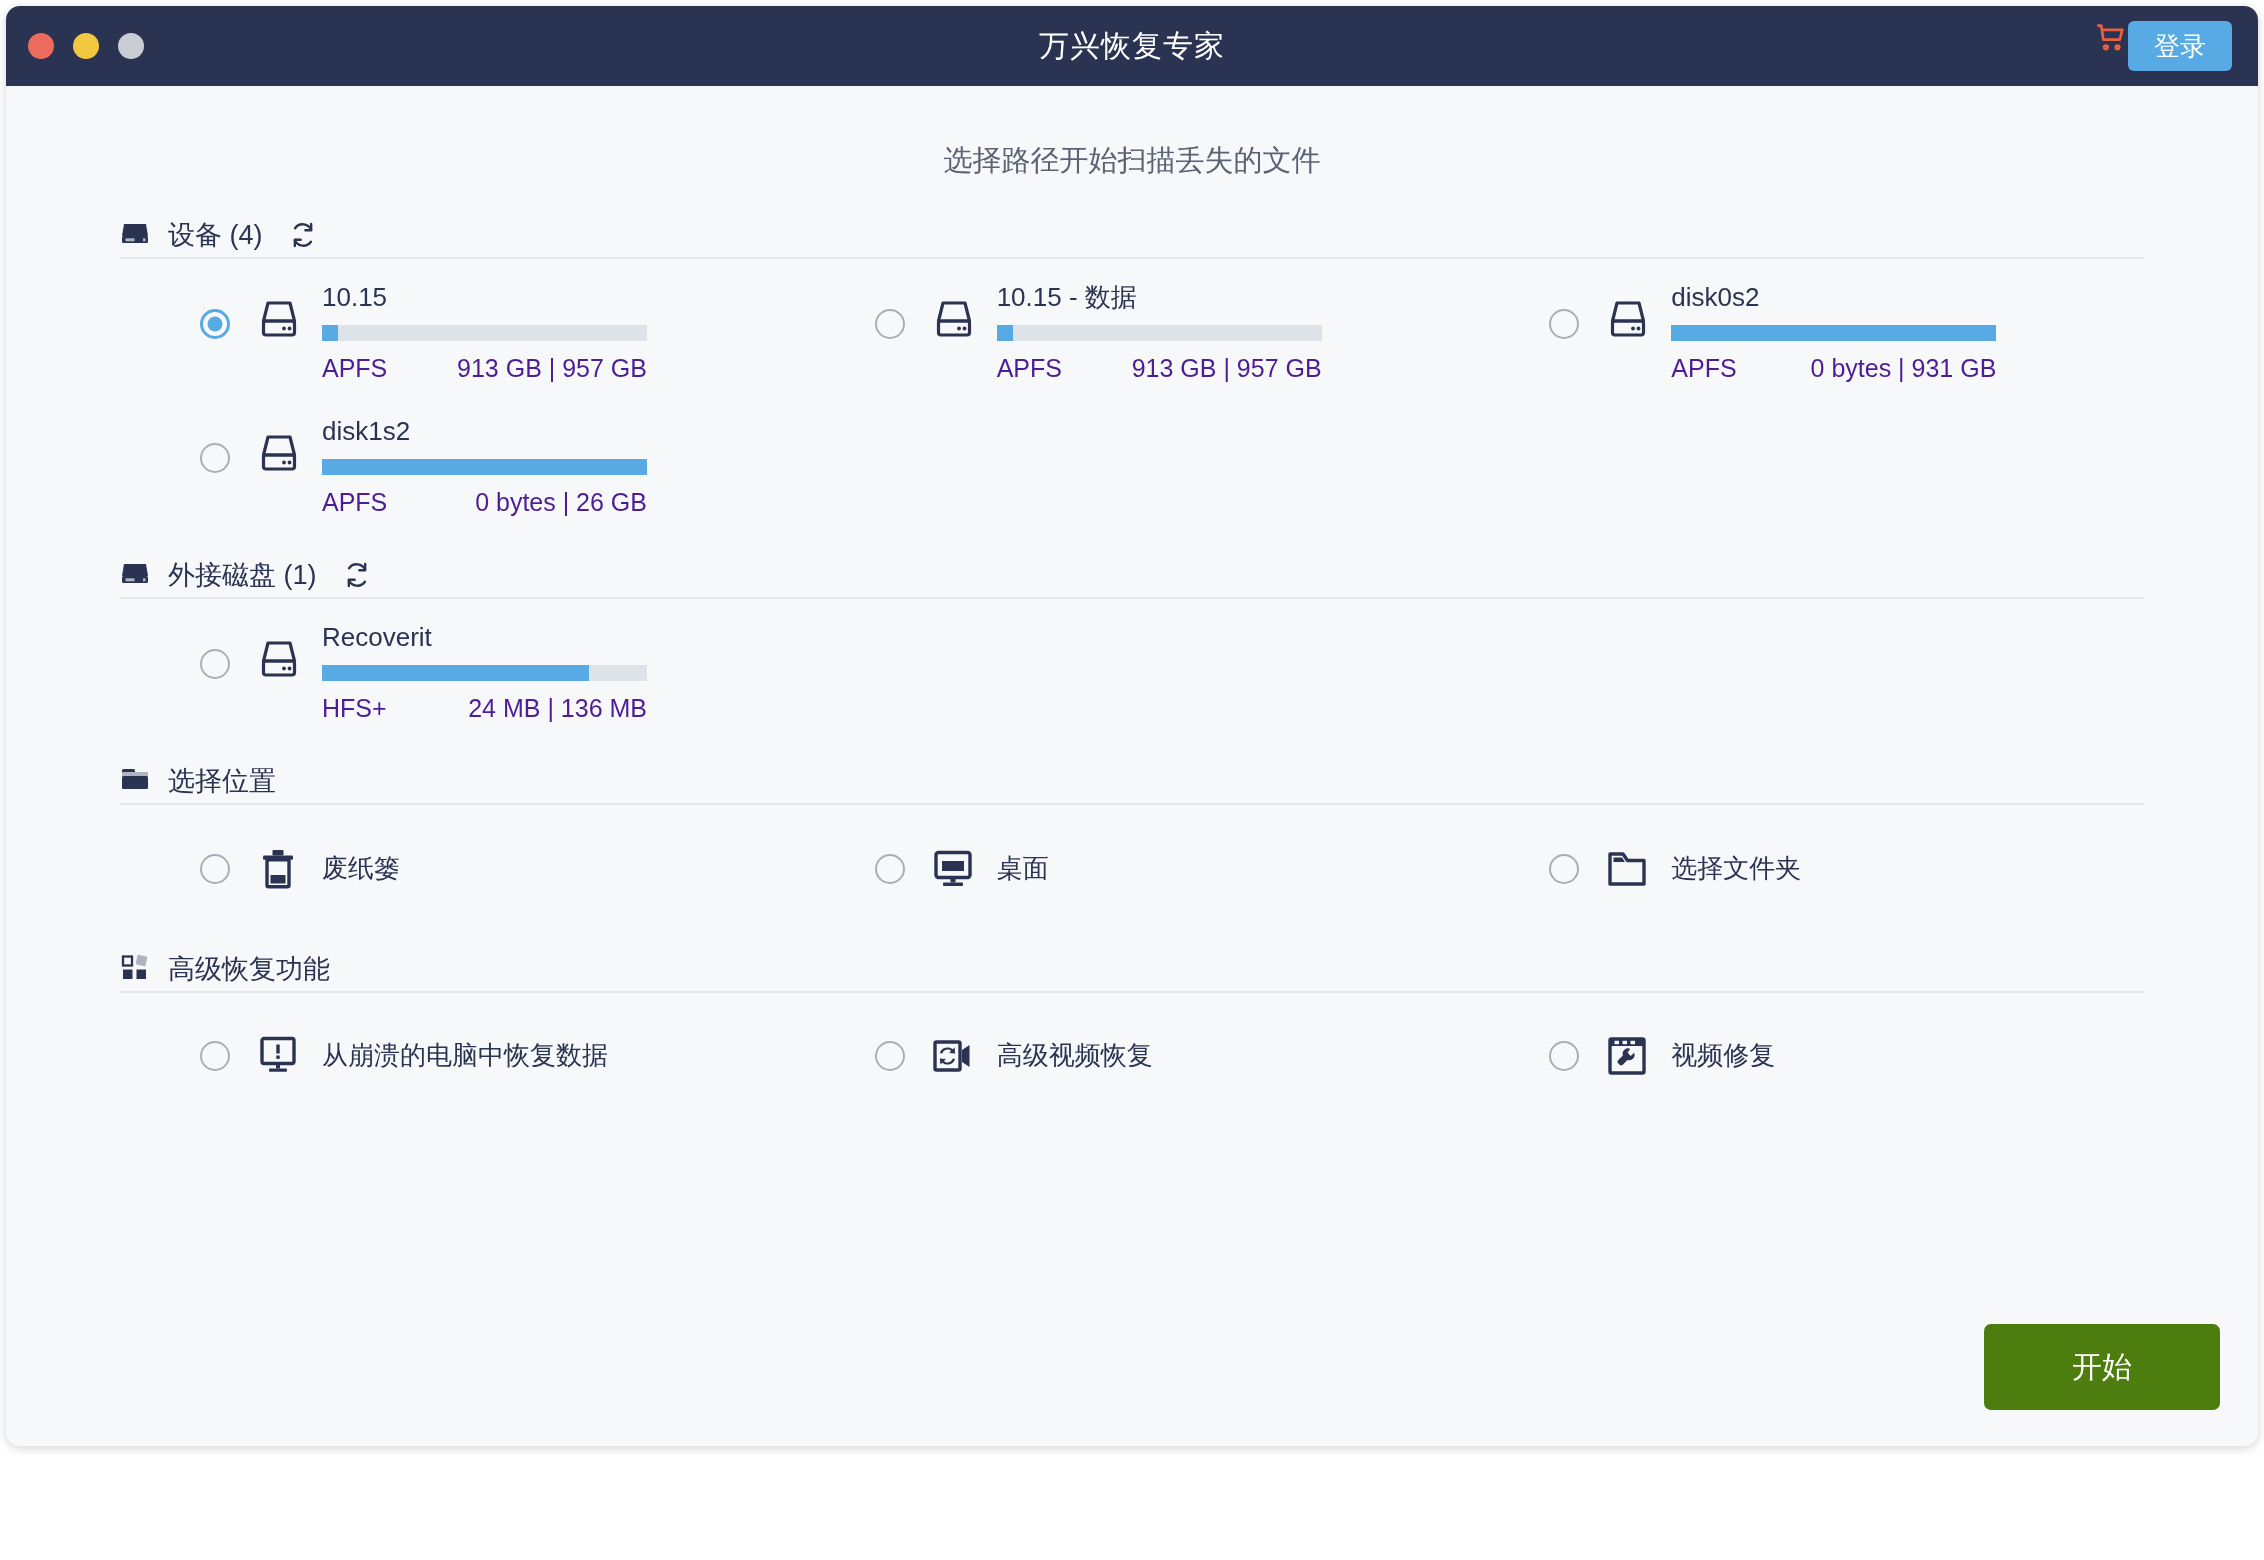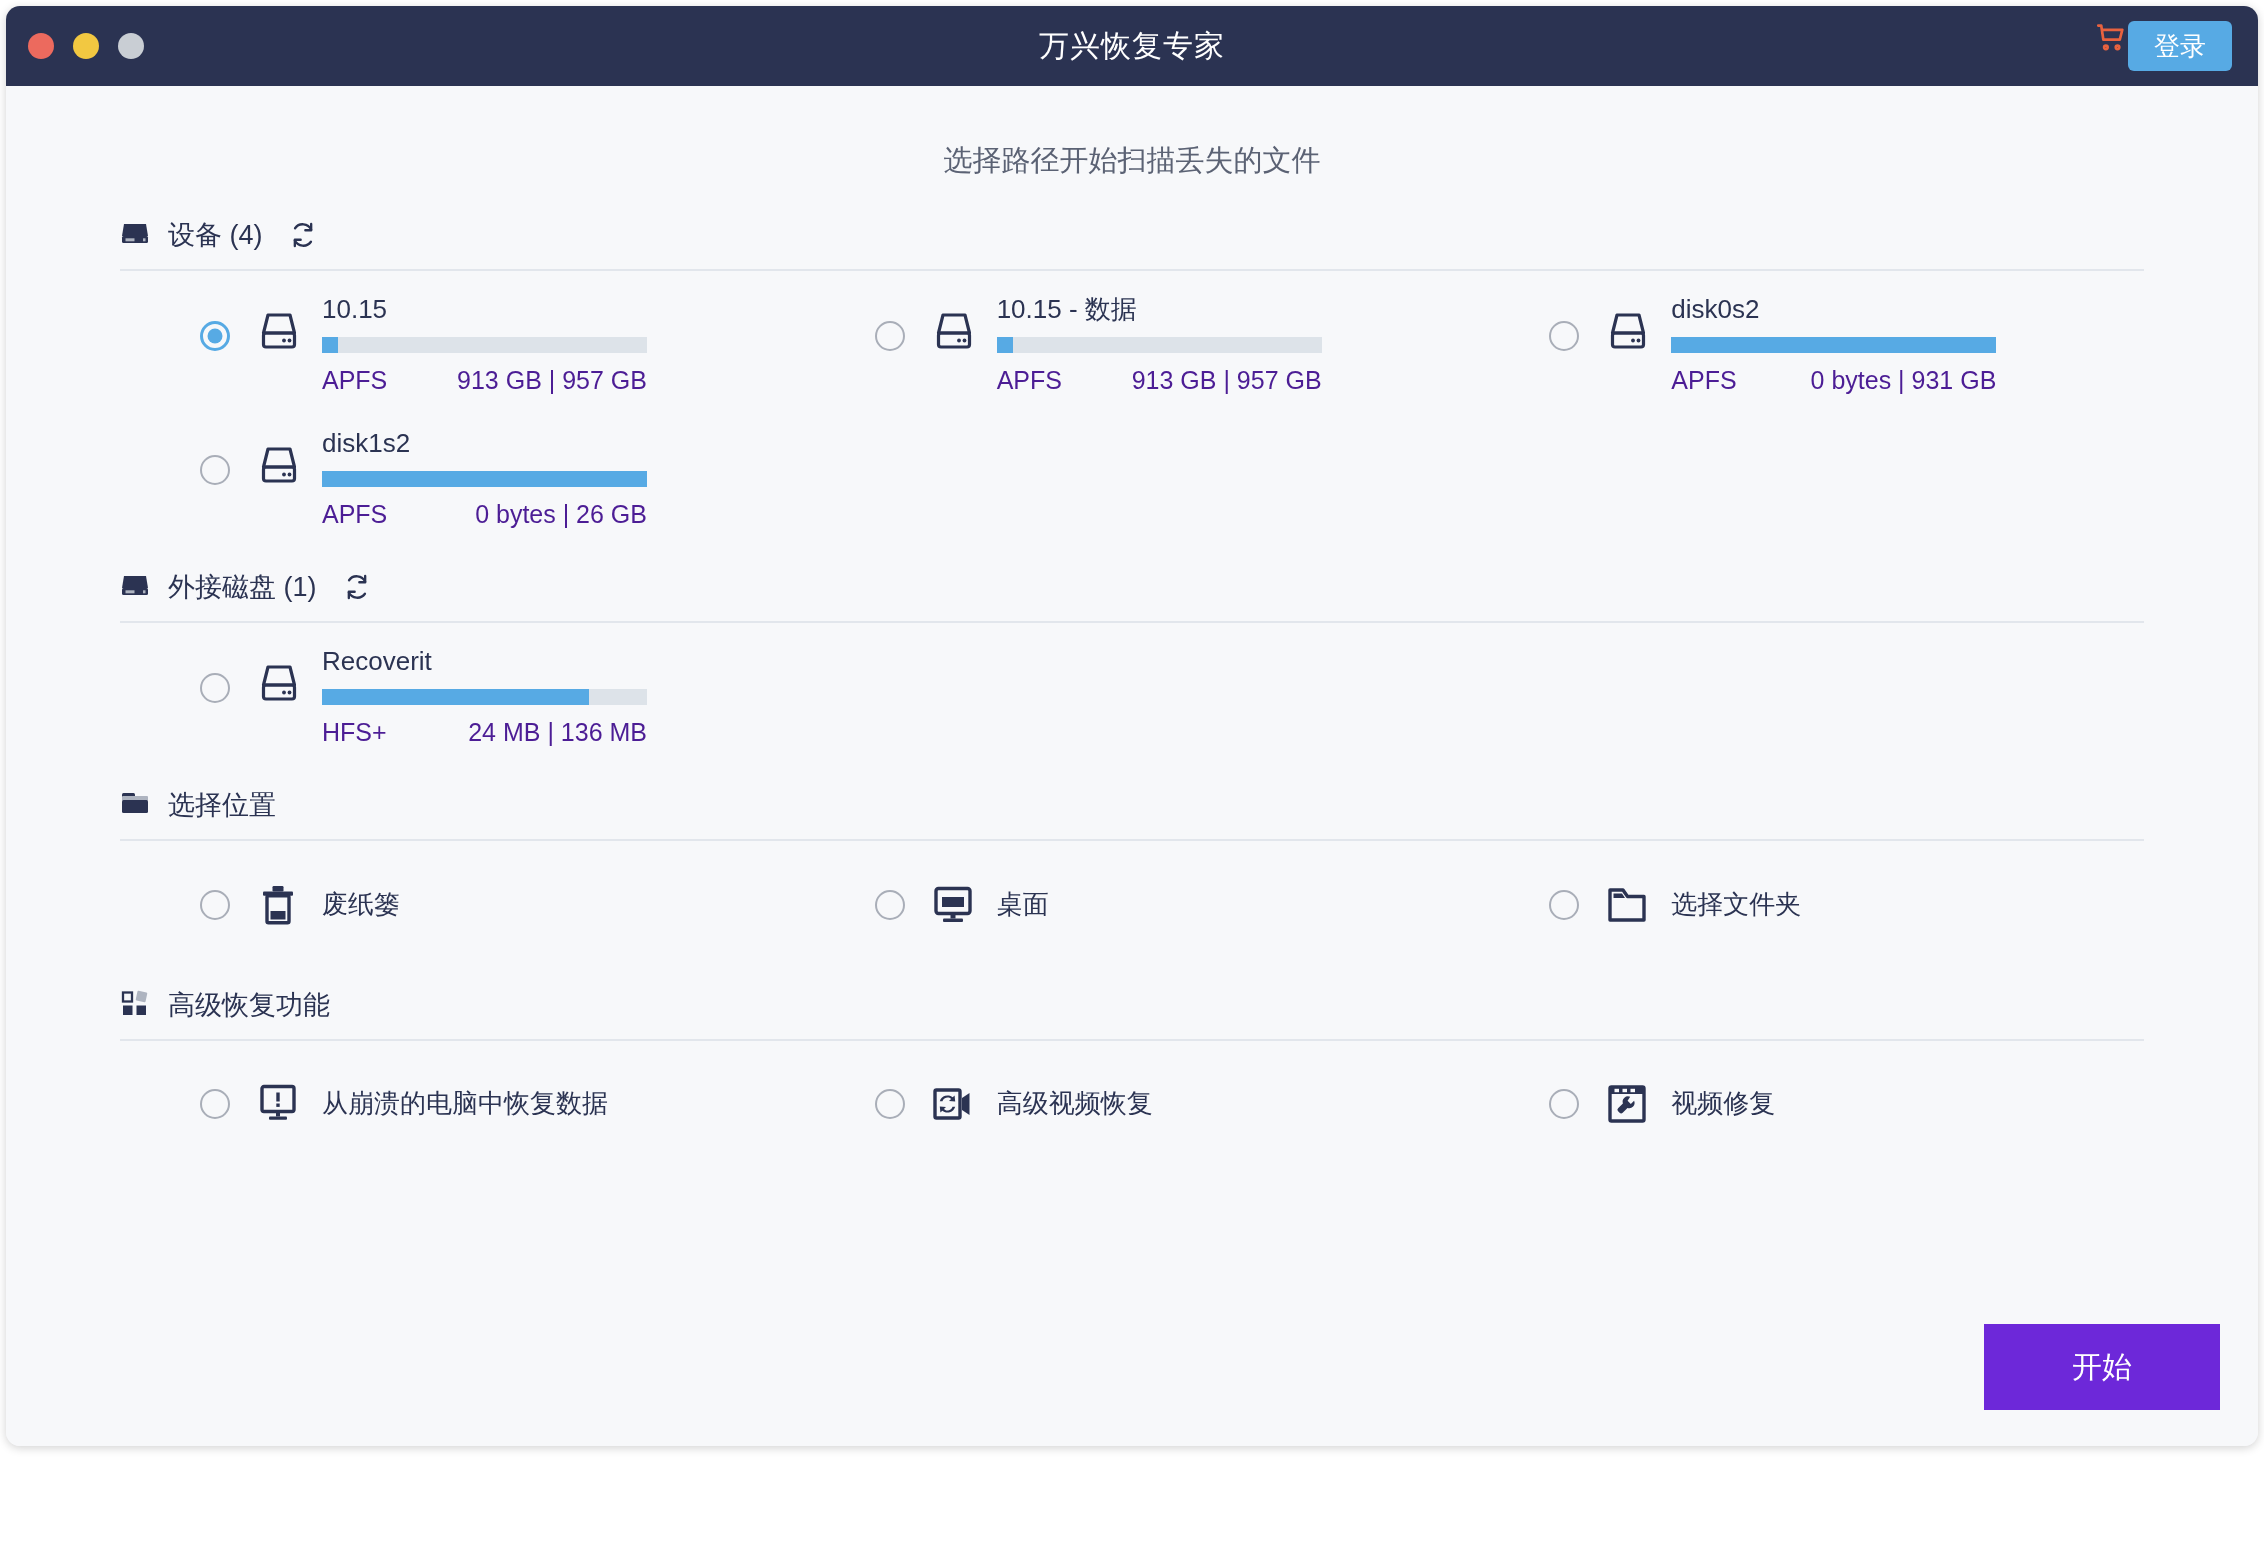--- a/index.html
+++ b/index.html
@@ -97,21 +97,21 @@
     padding-bottom: 8px;
   }
 
   .section { padding: 0 114px; margin-top: 30px; }
   .section.first { margin-top: 28px; }
 
   .section-header {
     display: flex;
     align-items: center;
     gap: 18px;
-    padding-bottom: 16px;
+    padding-bottom: 4px;
   }
   .section-title {
     font-size: 27px;
     color: #2b3352;
     white-space: nowrap;
   }
   .refresh-btn {
     background: none; border: none; padding: 0; cursor: pointer;
     display: flex; align-items: center;
     margin-left: 8px;
@@ -222,24 +222,24 @@
     white-space: nowrap;
   }
 
   
   .footer {
     position: absolute;
     right: 38px;
     bottom: 36px;
   }
   .start-btn {
-    background: #6d28d9;
+    background: #4d7c0f;
     color: #ffffff;
     border: none;
-    border-radius: 0;
+    border-radius: 7px;
     font-size: 30px;
     font-family: inherit;
     width: 236px;
     height: 86px;
     cursor: pointer;
   }
 
   .ink { fill: #2b3352; }
   .ink-stroke { stroke: #2b3352; fill: none; }
 </style>

